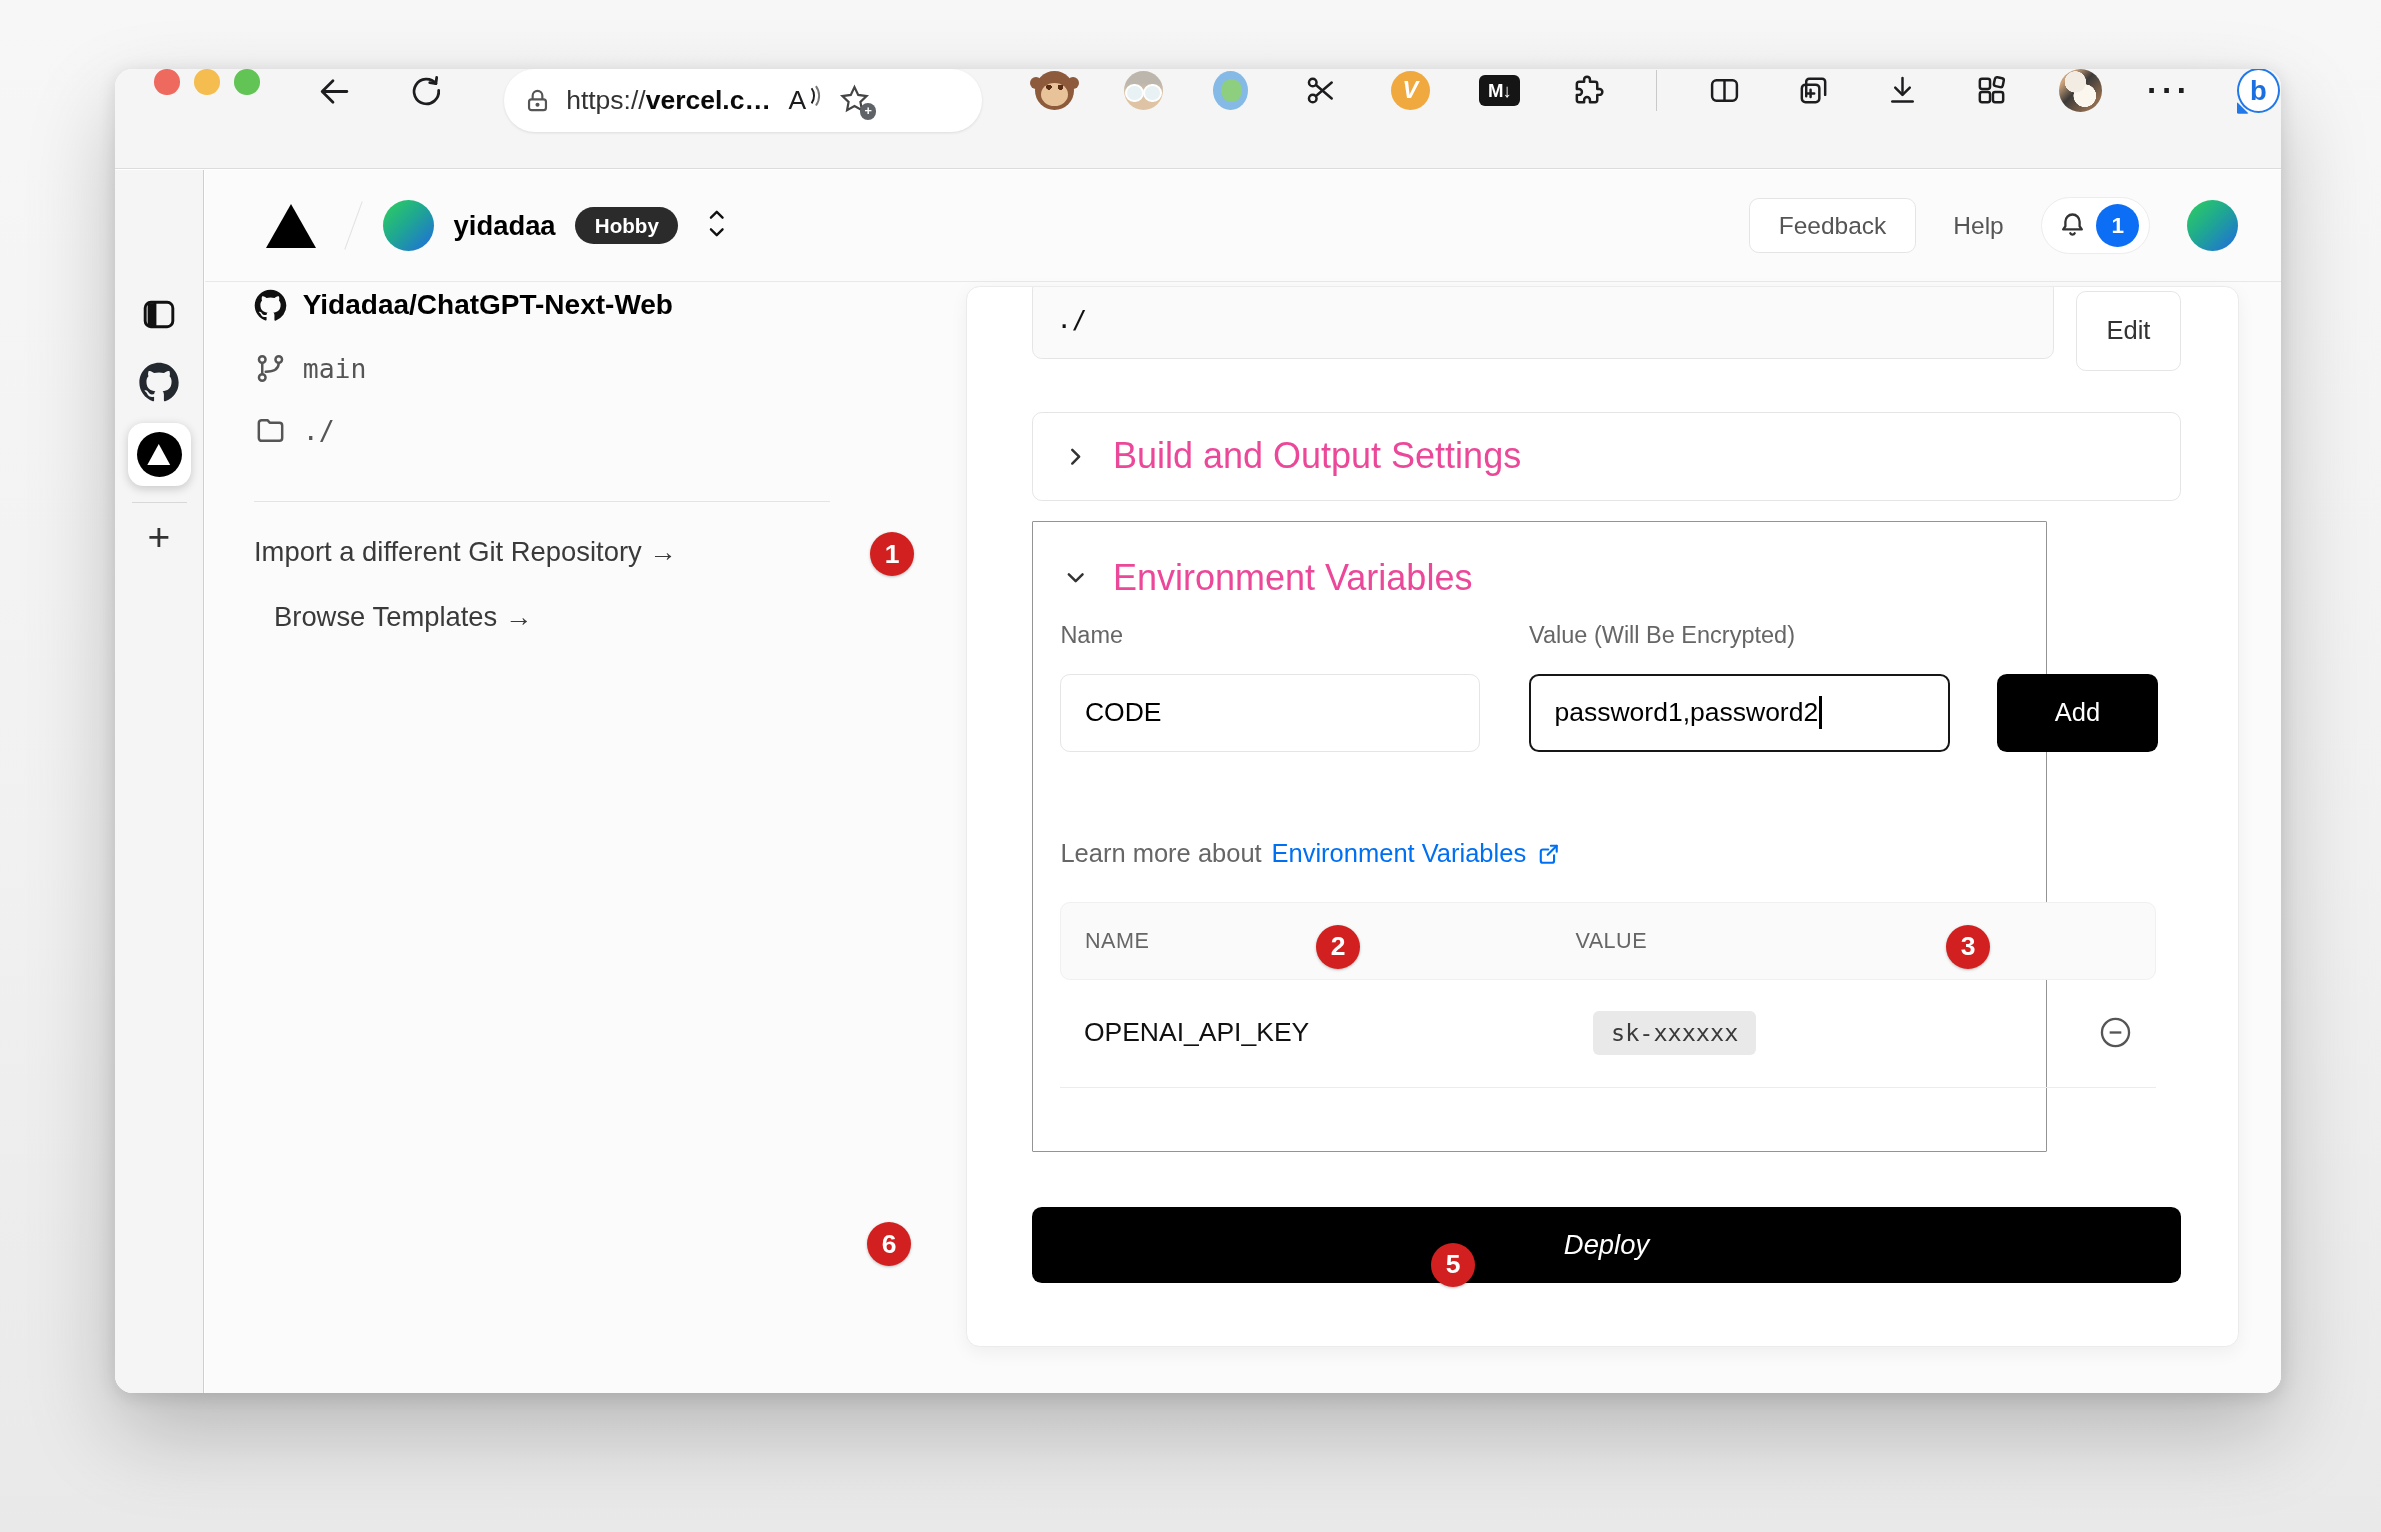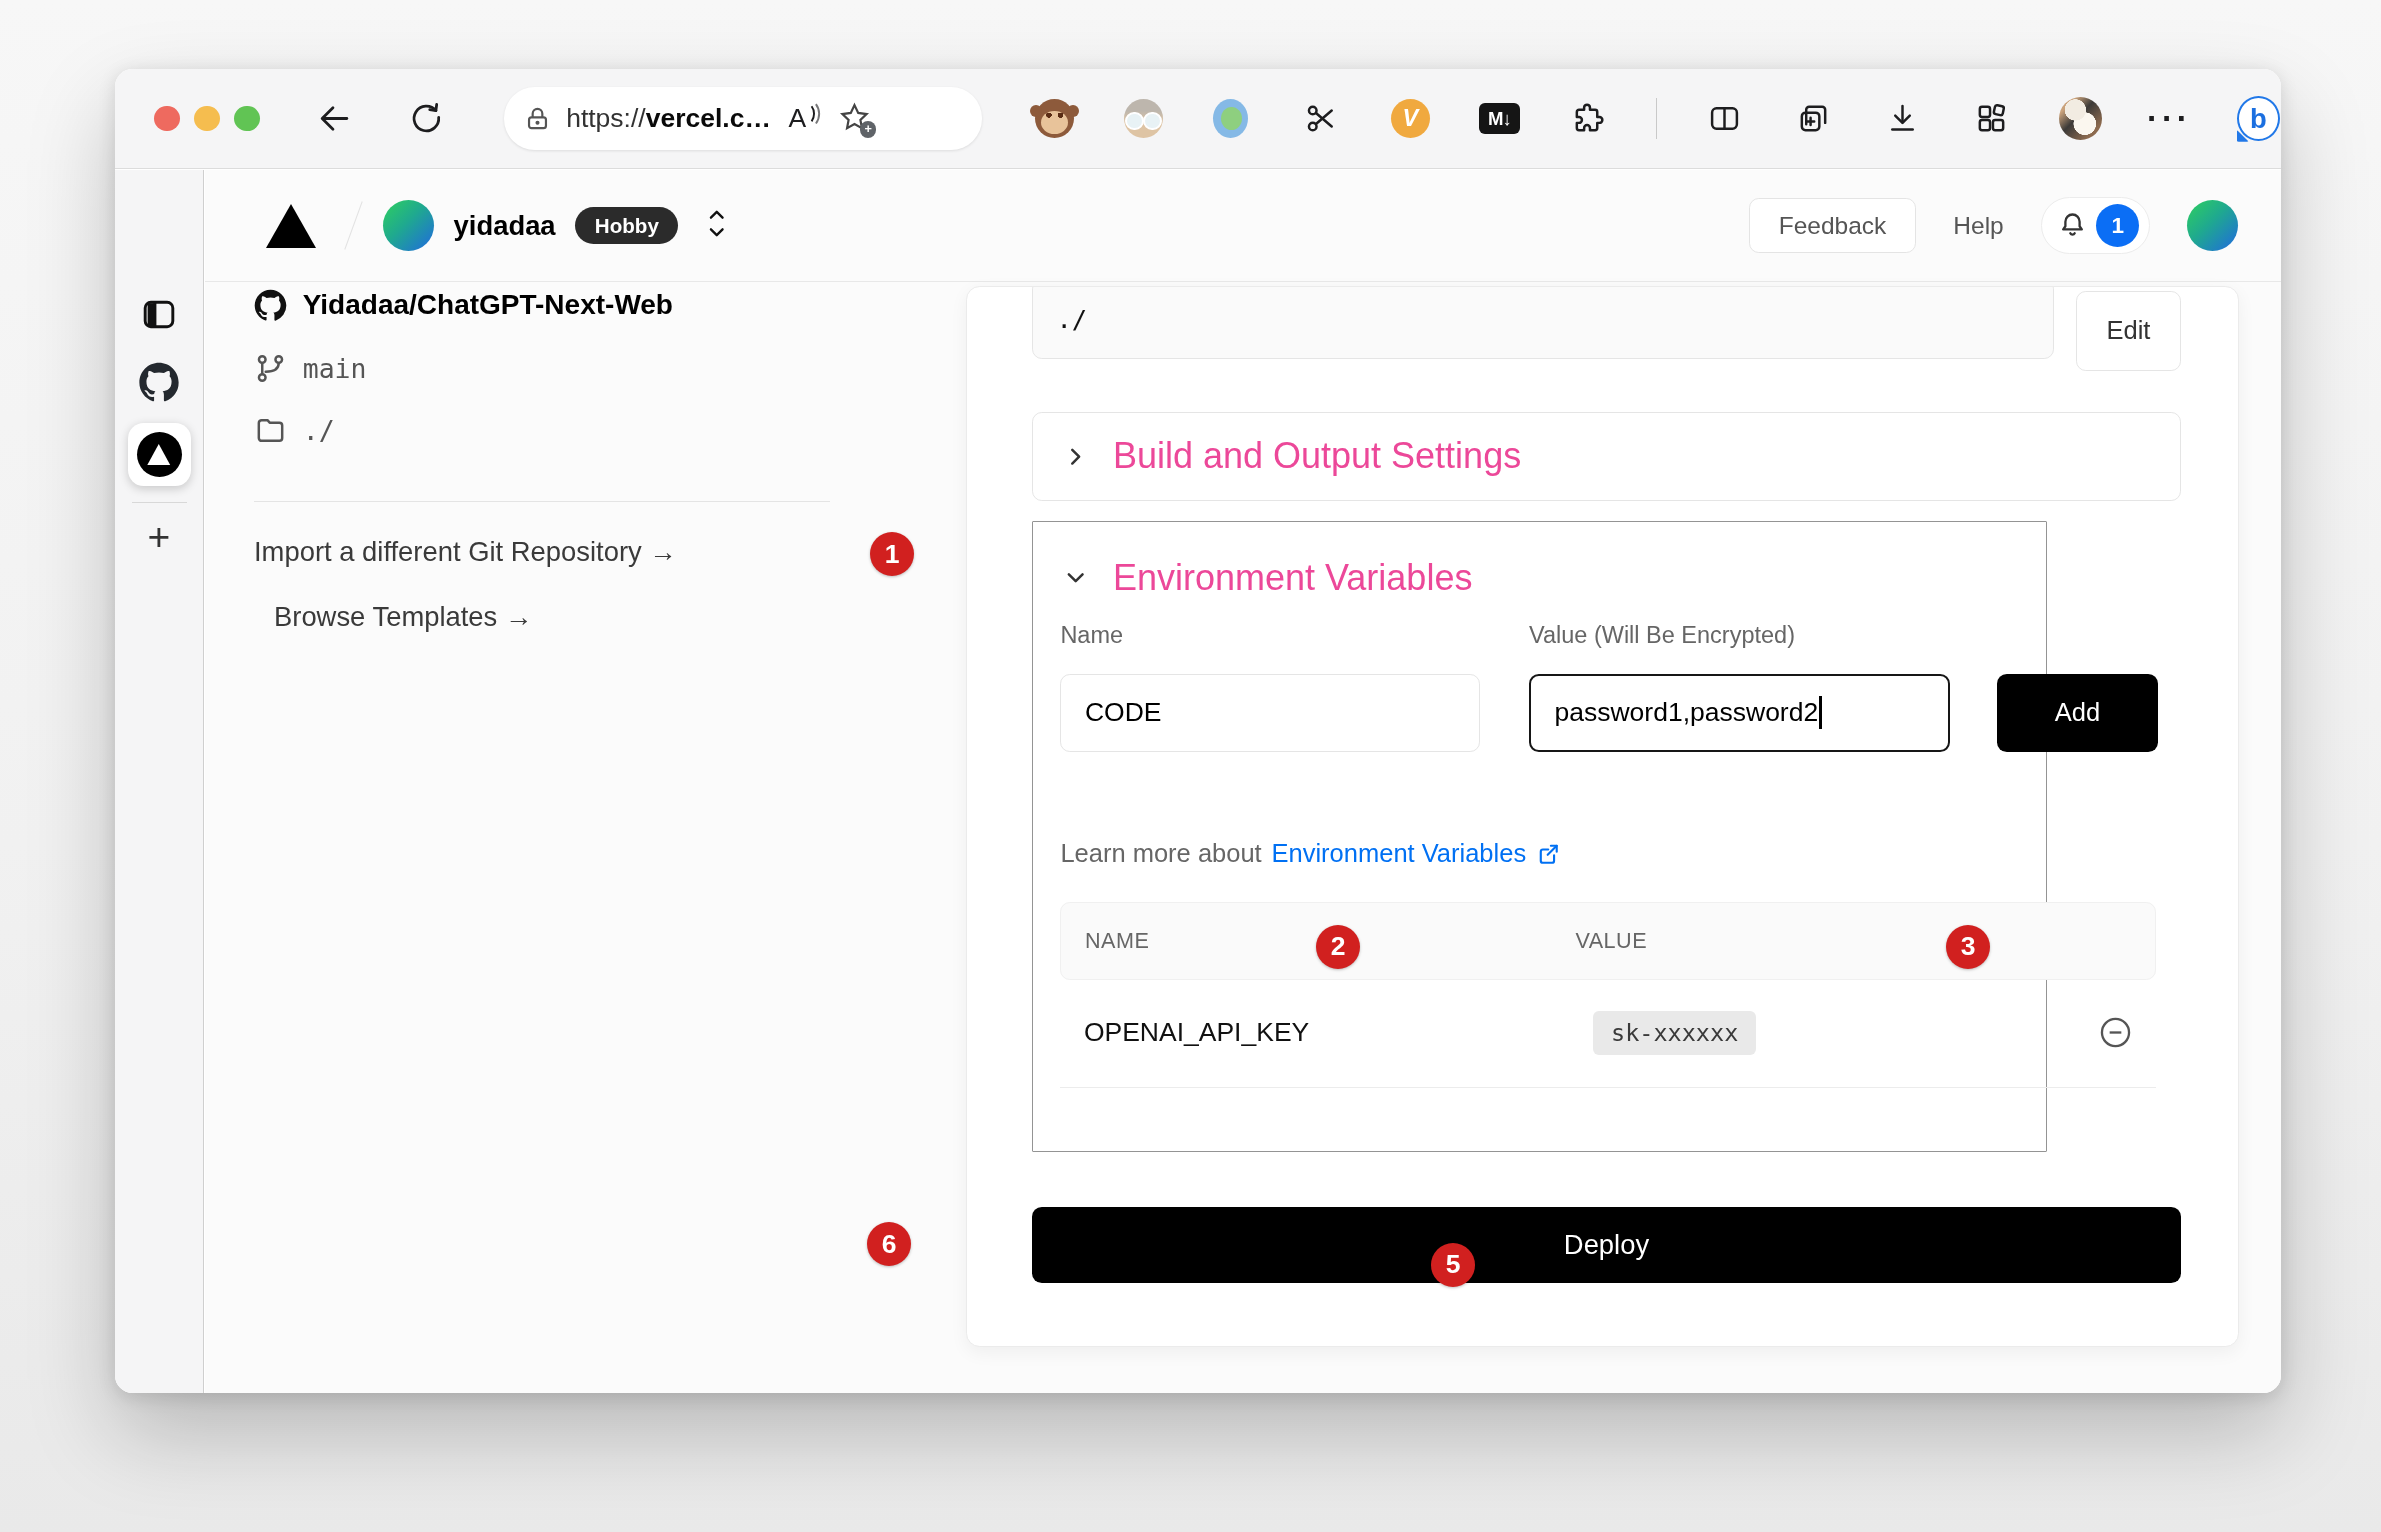--- a/index.html
+++ b/index.html
@@ -15,21 +15,21 @@
   .window {
     position:absolute; left:115px; top:69px; width:2166px; height:1324px;
     border-radius:17.6px; background:#fff; overflow:hidden;
     box-shadow:0 39px 88px rgba(0,0,0,.22), 0 3.9px 17.6px rgba(0,0,0,.12);
   }
 
   
   .toolbar {
     position:absolute; left:0; top:0; width:100%; height:100px;
     background:#f5f5f6; border-bottom:1px solid #dcdcdc;
-    display:flex; align-items:center;
+    display:flex; align-items:flex-start;
   }
   .traffic { display:flex; gap:14.7px; margin-left:39px; }
   .light { width:25.5px; height:25.5px; border-radius:50%; }
   .light.red { background:#ee6a5f; } .light.yellow { background:#f5bd4f; } .light.green { background:#61c454; }
   .navbtn { width:45px; height:45px; display:flex; align-items:center; justify-content:center; }
   .navbtn svg { width:37px; height:37px; stroke:#1d1d1f; stroke-width:1.8; fill:none; stroke-linecap:round; stroke-linejoin:round; }
   .nav-back { margin-left:52px; } .nav-refresh { margin-left:47px; }
   .urlbar {
     margin-left:55px; width:478px; height:63px; background:#fff; border-radius:31px;
     box-shadow:0 1px 2.9px rgba(0,0,0,.10); display:flex; align-items:center; padding:0 19.6px;
@@ -154,21 +154,21 @@
   .tbl-head { position:absolute; left:27.4px; top:380px; width:1096px; height:78px; background:#fafafa; border:1px solid #f0f0f0;
     border-radius:9.8px; display:flex; align-items:center; font-size:21.6px; color:#666; letter-spacing:0.5px; }
   .th-name { margin-left:23.5px; } .th-value { position:absolute; left:514px; }
   .env-row { position:absolute; left:27.4px; top:459px; width:1096px; height:104px; display:flex; align-items:center; }
   .row-name { margin-left:23.5px; font-size:26.5px; color:#111; }
   .val-chip { position:absolute; left:533px; background:#e9e9e9; border-radius:5.9px; padding:7.8px 17.6px; font-size:23.5px; color:#3a3a3a; }
   .minus-btn { position:absolute; right:23.5px; width:35px; height:35px; }
   .minus-btn svg { width:35px; height:35px; stroke:#555; stroke-width:1.6; fill:none; }
   .row-div { position:absolute; left:27.4px; top:565px; width:1096px; height:1px; background:#ececec; }
   .deploy-btn { position:absolute; left:65px; top:920px; width:1149px; height:76px; background:#000; color:#fff;
-    border-radius:9.8px; font-size:27.4px; font-weight:500; display:flex; align-items:center; justify-content:center; }
+    border-radius:9.8px; font-size:27.4px; font-weight:500; display:flex; align-items:center; justify-content:center;font-style:italic; }
 
   
   .abadge { position:absolute; width:44px; height:44px; border-radius:50%; background:#d1201f; color:#fff;
     font-size:26.5px; font-weight:700; display:flex; align-items:center; justify-content:center; z-index:50;
     box-shadow:0 1px 2.9px rgba(0,0,0,.25); }
   .b1 { left:665px; top:249px; }
   .b6 { left:662px; top:939px; }
   .b2 { left:283px; top:403px; }  
   .b3 { left:913px; top:403px; } 
   .b5 { left:398px; top:721px; }

